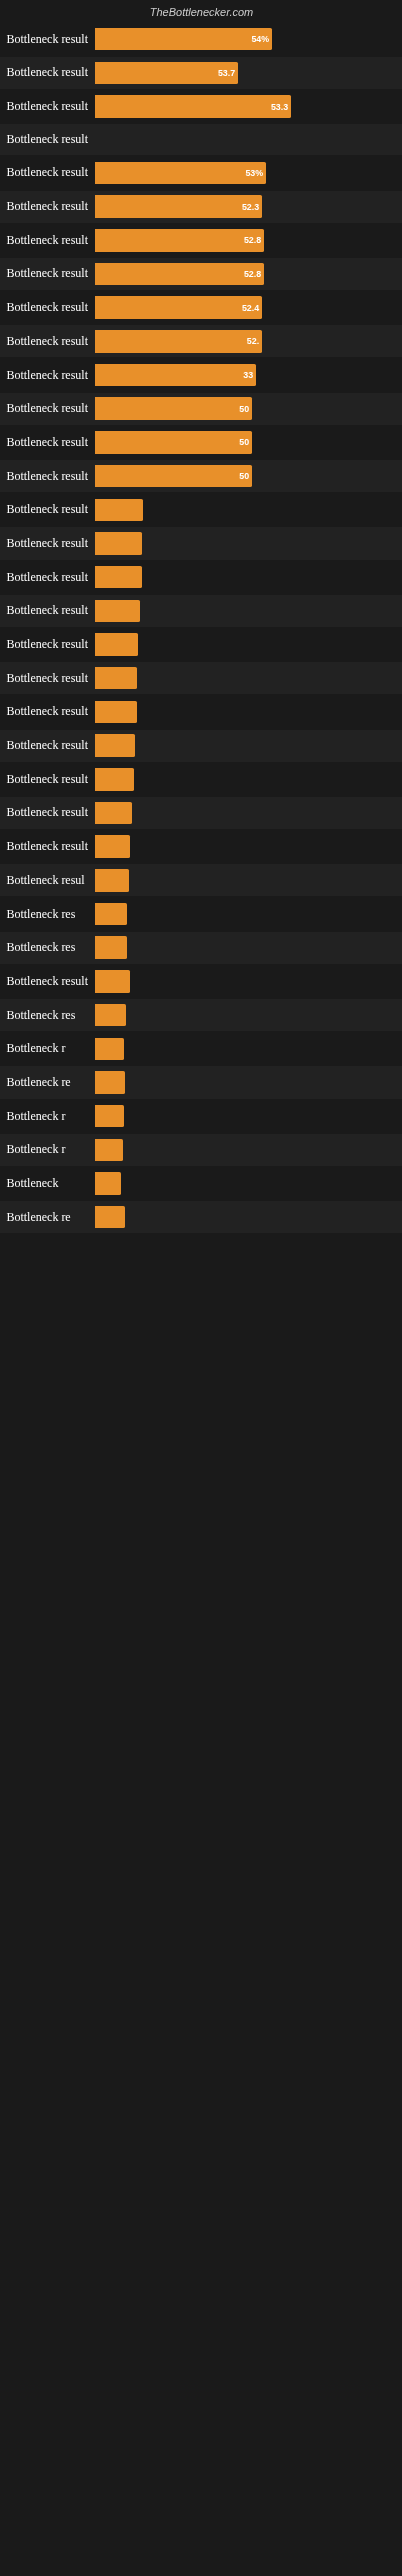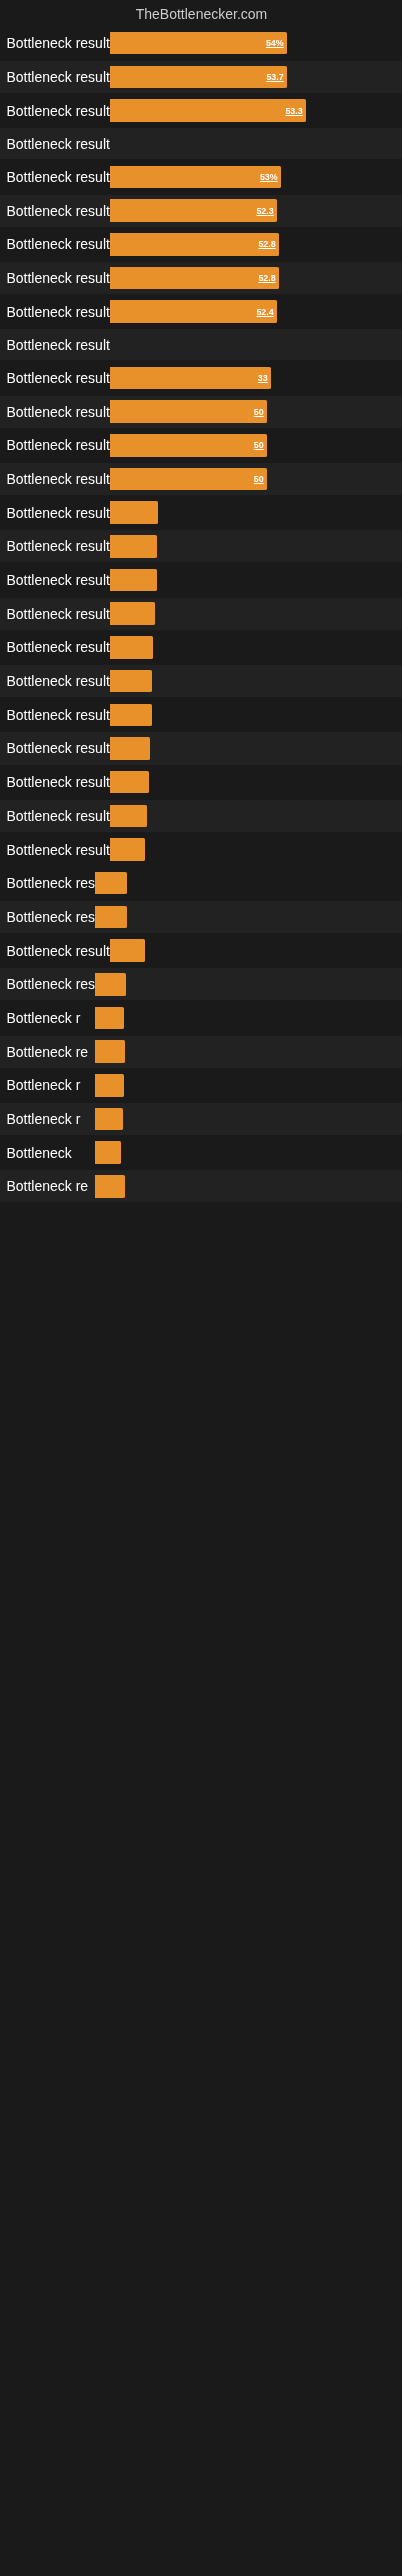--- a/index.html
+++ b/index.html
@@ -6,37 +6,39 @@
     body {
       background: #1a1a1a;
       width: 403px;
       min-height: 2576px;
       font-family: Arial, sans-serif;
       overflow-x: hidden;
     }
     .site-title {
       text-align: center;
       color: #ccc;
-      font-size: 14px;
+      font-size: 11px;
       padding: 6.4px 0 4.8px 0;
       background: #1a1a1a;
+      font-style: italic;
     }
     .bar-container {
       display: flex;
       align-items: center;
       margin: 0 0 1.6px 0;
       padding: 4.8px 6.4px;
       min-height: 31px;
     }
     .bar-label {
       color: #fff;
-      font-size: 14px;
+      font-size: 12px;
       white-space: nowrap;
       min-width: 89px;
       flex-shrink: 0;
+      font-family: Liberation Serif, serif;
     }
     .bar-wrapper {
       flex: 1;
       display: flex;
       align-items: center;
       position: relative;
     }
     .bar {
       height: 22.5px;
       background: #e8902a;
@@ -45,21 +47,20 @@
       justify-content: flex-end;
       padding-right: 3.2px;
       border-radius: 0 1.6px 1.6px 0;
     }
     .bar-value {
       color: #fff;
       font-size: 8.9px;
       font-weight: bold;
       margin-left: 3.2px;
       white-space: nowrap;
-      text-decoration: underline;
     }
     .row-dark { background: #1a1a1a; }
     .row-light { background: #222; }
   </style>
 </head>
 <body>
 
 <div class="site-title">
   <span>TheBottlenecker.com</span>
 </div>
@@ -69,21 +70,21 @@
       <span class="bar-label">Bottleneck result</span>
       <div class="bar-wrapper">
         <div class="bar" style="width: 177px;">
           <span class="bar-value">54%</span>
         </div>
       </div>
     </div>
     <div class="bar-container row-light">
       <span class="bar-label">Bottleneck result</span>
       <div class="bar-wrapper">
-        <div class="bar" style="width: 177px;">
+        <div class="bar" style="width: 143px;">
           <span class="bar-value">53.7</span>
         </div>
       </div>
     </div>
     <div class="bar-container row-dark">
       <span class="bar-label">Bottleneck result</span>
       <div class="bar-wrapper">
         <div class="bar" style="width: 196px;">
           <span class="bar-value">53.3</span>
         </div>
@@ -127,20 +128,25 @@
     <div class="bar-container row-dark">
       <span class="bar-label">Bottleneck result</span>
       <div class="bar-wrapper">
         <div class="bar" style="width: 167px;">
           <span class="bar-value">52.4</span>
         </div>
       </div>
     </div>
     <div class="bar-container row-light">
       <span class="bar-label">Bottleneck result</span>
+      <div class="bar-wrapper">
+        <div class="bar" style="width: 167px;">
+          <span class="bar-value">52.</span>
+        </div>
+      </div>
     </div>
     <div class="bar-container row-dark">
       <span class="bar-label">Bottleneck result</span>
       <div class="bar-wrapper">
         <div class="bar" style="width: 161px;">
           <span class="bar-value">33</span>
         </div>
       </div>
     </div>
     <div class="bar-container row-light">
@@ -224,20 +230,26 @@
     <div class="bar-container row-light">
       <span class="bar-label">Bottleneck result</span>
       <div class="bar-wrapper">
         <div class="bar" style="width: 37px;"></div>
       </div>
     </div>
     <div class="bar-container row-dark">
       <span class="bar-label">Bottleneck result</span>
       <div class="bar-wrapper">
         <div class="bar" style="width: 35px;"></div>
+      </div>
+    </div>
+    <div class="bar-container row-light">
+      <span class="bar-label">Bottleneck resul</span>
+      <div class="bar-wrapper">
+        <div class="bar" style="width: 34px;"></div>
       </div>
     </div>
     <div class="bar-container row-dark">
       <span class="bar-label">Bottleneck res</span>
       <div class="bar-wrapper">
         <div class="bar" style="width: 32px;"></div>
       </div>
     </div>
     <div class="bar-container row-light">
       <span class="bar-label">Bottleneck res</span>

